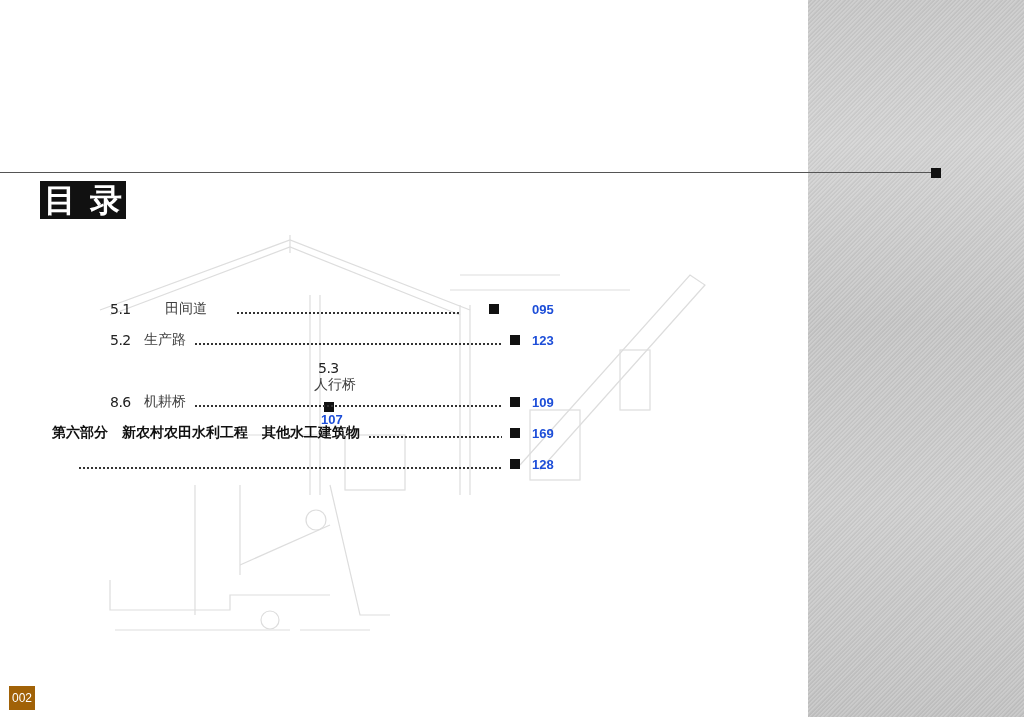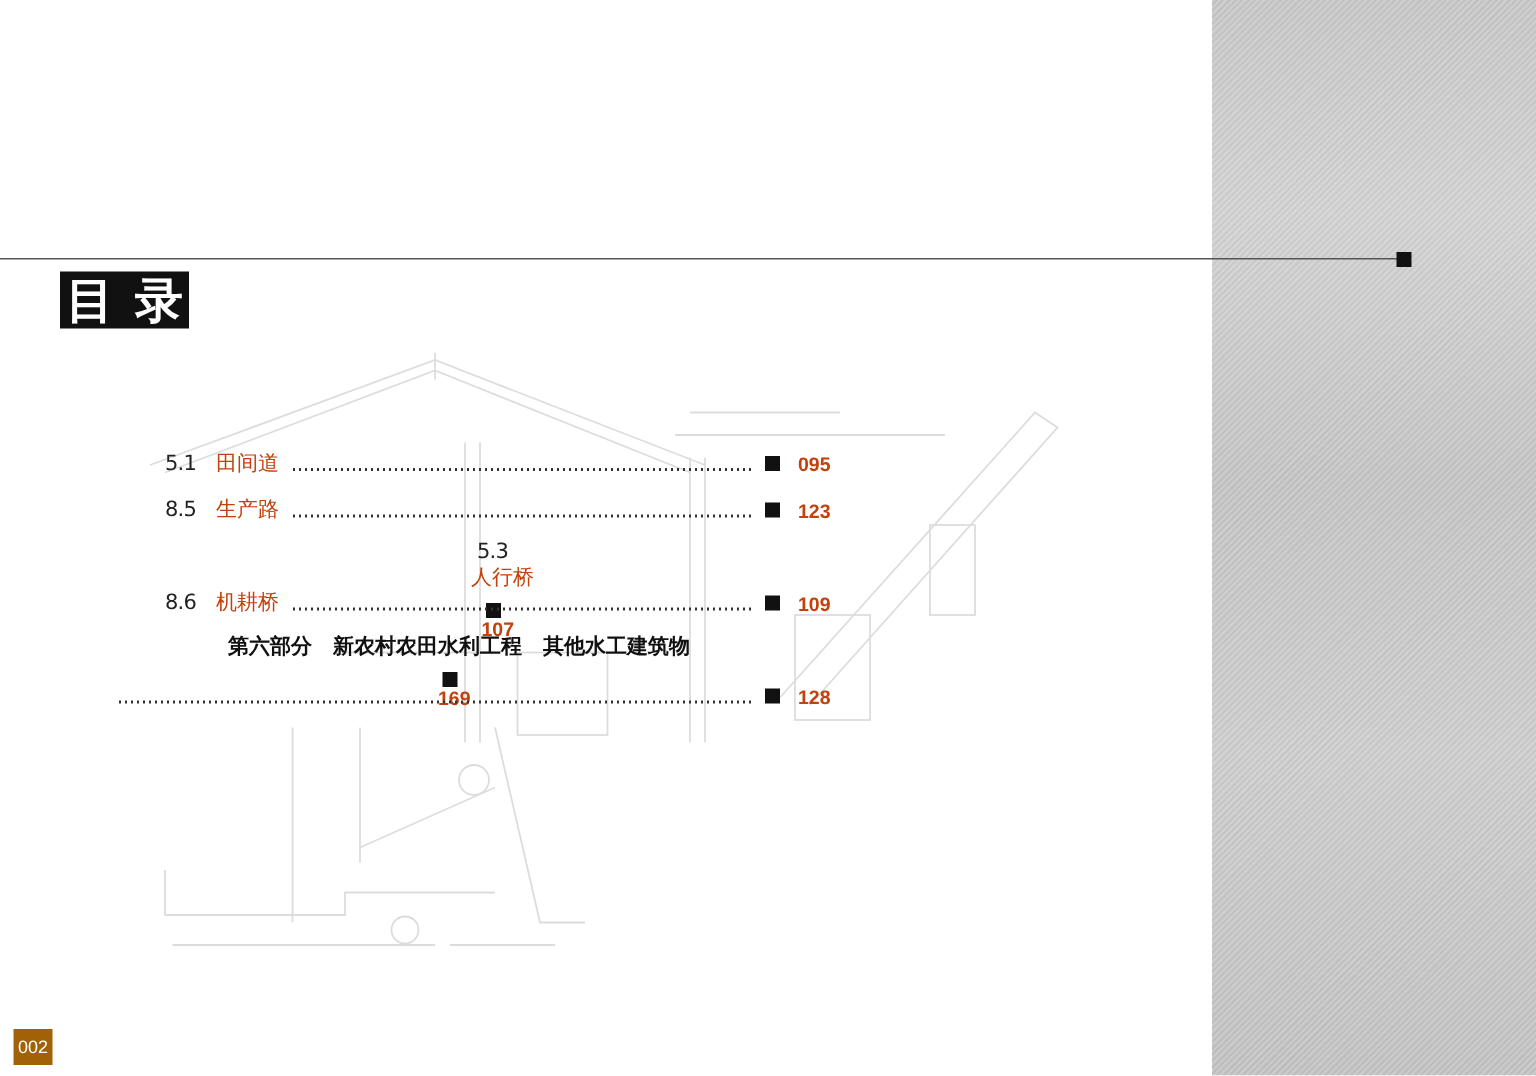--- a/index.html
+++ b/index.html
@@ -37,31 +37,31 @@
 
     .toc { position: absolute; left: 0; top: 0; width: 808px; height: 717px; }
     .toc-row {
       position: absolute; height: 22px; display: flex; align-items: center;
       right: 248px;
     }
     .toc-row .num {
       font-size: 14px; color: #222; width: 34px; letter-spacing: -0.5px;
       font-family: "DejaVu Sans", sans-serif;
     }
-    .toc-row .label { font-size: 14px; color: #c2410c; white-space: nowrap; }
+    .toc-row .label { font-size: 14px; color: #404040; white-space: nowrap; }
     .toc-row.bold .label { font-weight: bold; font-size: 14px; color: #111; }
     .toc-row.bold .label .sp { display: inline-block; width: 14px; }
     .toc-row .dots {
       flex: 1; height: 2px; margin: 8px 8px 0 8px;
       background-image: radial-gradient(circle, #333 0.8px, transparent 1px);
       background-size: 4px 2px; background-repeat: repeat-x;
     }
     .toc-row .sq { width: 10px; height: 10px; background: #111; margin-right: 12px; flex: none; }
     .toc-row .page {
-      font-family: "Liberation Sans", sans-serif; font-weight: bold; font-size: 13px; color: #c2410c;
+      font-family: "Liberation Sans", sans-serif; font-weight: bold; font-size: 13px; color: #1d4ed8;
       width: 28px;
     }
     .page-num {
       position: absolute; left: 9px; top: 686px; height: 16px; padding: 4px 3px;
       background: #a16207; color: #fff; font-size: 12px; line-height: 16px;
       font-family: "Liberation Sans", sans-serif;
     }
   </style>
 </head>
 <body>
@@ -96,49 +96,49 @@
   <line x1="150" y1="330" x2="240" y2="290"></line>
   <circle cx="226" cy="285" r="10"></circle>
   <circle cx="180" cy="385" r="9"></circle>
   <line x1="25" y1="395" x2="200" y2="395"></line>
   <line x1="210" y1="395" x2="280" y2="395"></line>
   <line x1="370" y1="40" x2="470" y2="40"></line>
   <line x1="360" y1="55" x2="540" y2="55"></line>
 </svg>
 
 <div class="toc">
-  <div class="toc-row" style="top:298px; left:110px;">
+  <div class="toc-row" style="top:298px; left:110px;gap:21px;">
     <span class="num">5.1</span>
     <span class="label">田间道</span>
     <span class="dots"></span>
     <span class="sq"></span>
     <span class="page">095</span>
   </div>
   <div class="toc-row" style="top:329px; left:110px;">
-    <span class="num">8.5</span>
+    <span class="num">5.2</span>
     <span class="label">生产路</span>
     <span class="dots"></span>
     <span class="sq"></span>
     <span class="page">123</span>
   </div>
   <div class="toc-row" style="top:360px; left:110px;flex-direction:column;">
     <span class="num">5.3</span>
     <span class="label">人行桥</span>
     <span class="dots"></span>
     <span class="sq"></span>
     <span class="page">107</span>
   </div>
   <div class="toc-row" style="top:391px; left:110px;">
     <span class="num">8.6</span>
     <span class="label">机耕桥</span>
     <span class="dots"></span>
     <span class="sq"></span>
     <span class="page">109</span>
   </div>
-  <div class="toc-row bold" style="top:422px; left:52px;flex-direction:column;">
+  <div class="toc-row bold" style="top:422px; left:52px;">
     <span class="label"><span>第六部分</span><span class="sp"></span><span>新农村农田水利工程</span><span class="sp"></span><span>其他水工建筑物</span></span>
     <span class="dots"></span>
     <span class="sq"></span>
     <span class="page">169</span>
   </div>
   <div class="toc-row bold" style="top:453px; left:70px;">
     <span class="dots"></span>
     <span class="sq"></span>
     <span class="page">128</span>
   </div>

